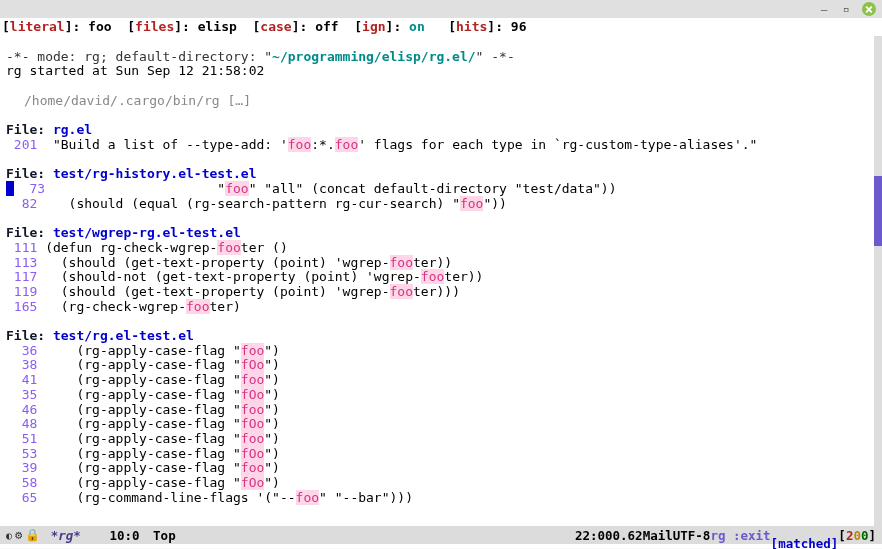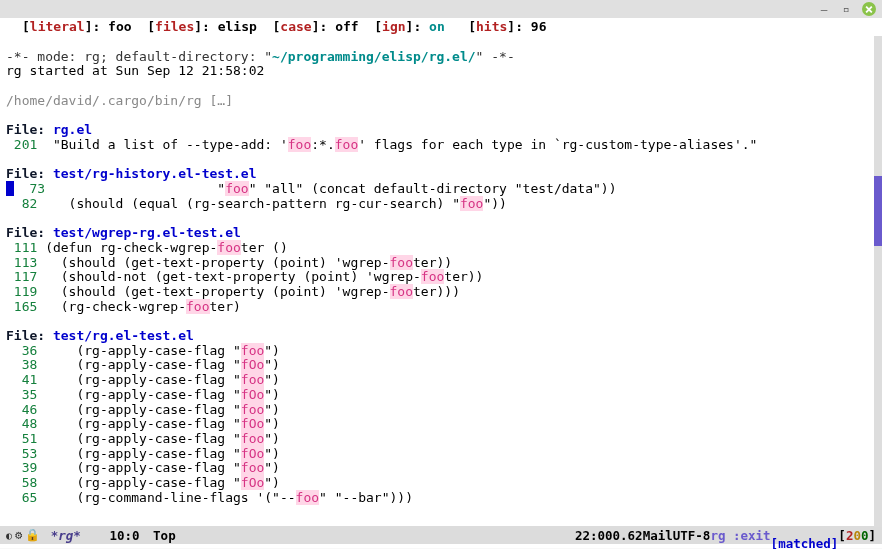--- a/index.html
+++ b/index.html
@@ -18,42 +18,42 @@
       display: flex;
       justify-content: flex-end;
       align-items: center;
       padding-right: 6px;
       gap: 10px;
     }
     .tb-btn { width: 12px; height: 12px; display: inline-flex; align-items: center; justify-content: center; font-size: 11px; color: #555; cursor: pointer; }
     .tb-close { background: #8bc34a; border-radius: 50%; width: 14px; height: 14px; color: #fff; font-size: 14px; font-weight: bold; line-height: 1;}
     .header {
       background: #fff;
-      padding: 1px 22px;
+      padding: 1px 2px;
       font-weight: bold;
       white-space: pre;
     }
     .main {
       background: #fff;
       padding: 0 6px;
       white-space: pre;
       line-height: 14.7px;
       color: #000;
       position: relative;
       height: 491px;
       overflow: hidden;
     }
     .bracket { color: #000; font-weight: bold; }
     .hdr-val { color: #b22222; font-weight: bold; }
     .mode-line-top { color: #333; font-weight: normal; }
     .path-hl { color: #008b8b; font-weight: bold; }
-    .cargo-line { color: #888; }
+    .cargo-line { color: #888; margin-left: 18px; }
     .file-lbl { color: #0f172a; font-weight: bold; }
     .file-name { color: #0000cd; font-weight: bold; }
-    .lineno { color: #15803d; }
+    .lineno { color: #8b5cf6; }
     .match { background: #ffd6e7; color: #d63384; }
     .cursor-block { background: #0000cd; color: #0000cd; }
     .scrollbar {
       position: absolute;
       right: 0;
       top: 36px;
       width: 8px;
       height: 491px;
       background: #ddd;
     }

